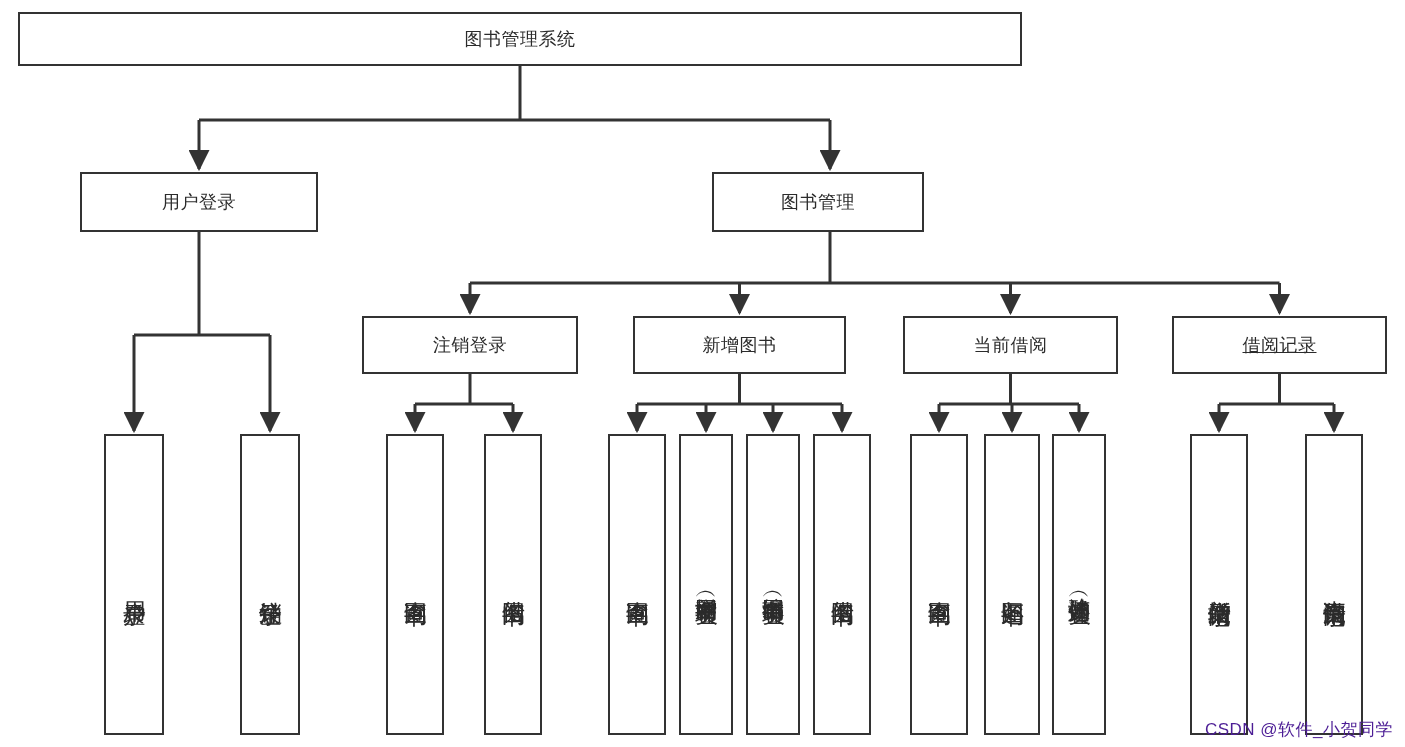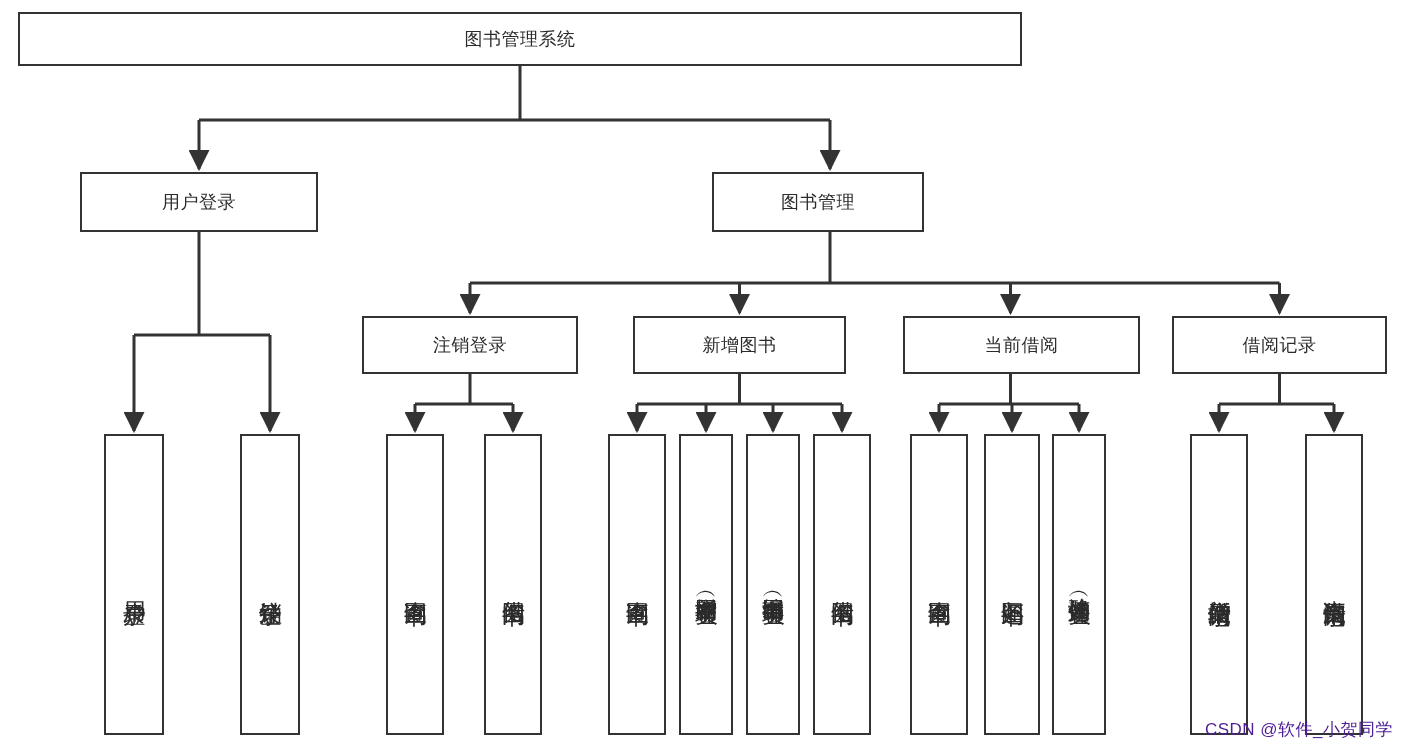--- a/index.html
+++ b/index.html
@@ -117,25 +117,25 @@
   </div>
 
   <div class="node horiz" style="left:362px;top:316px;width:216px;height:58px;">
     <span>注销登录</span>
   </div>
 
   <div class="node horiz" style="left:633px;top:316px;width:213px;height:58px;">
     <span>新增图书</span>
   </div>
 
-  <div class="node horiz" style="left:903px;top:316px;width:237px;height:58px;">
+  <div class="node horiz" style="left:903px;top:316px;width:215px;height:58px;">
     <span>当前借阅</span>
   </div>
 
-  <div class="node horiz" style="left:1172px;top:316px;width:215px;height:58px;">
+  <div class="node horiz" style="left:1172px;top:316px;width:215px;height:58px;text-decoration:underline;">
     <span>借阅记录</span>
   </div>
 
   <div class="node vert" style="left:104px;top:434px;width:60px;height:301px;">
     <span class="vlabel">用户登录</span>
   </div>
 
   <div class="node vert" style="left:240px;top:434px;width:60px;height:301px;">
     <span class="vlabel">注销登录</span>
   </div>

